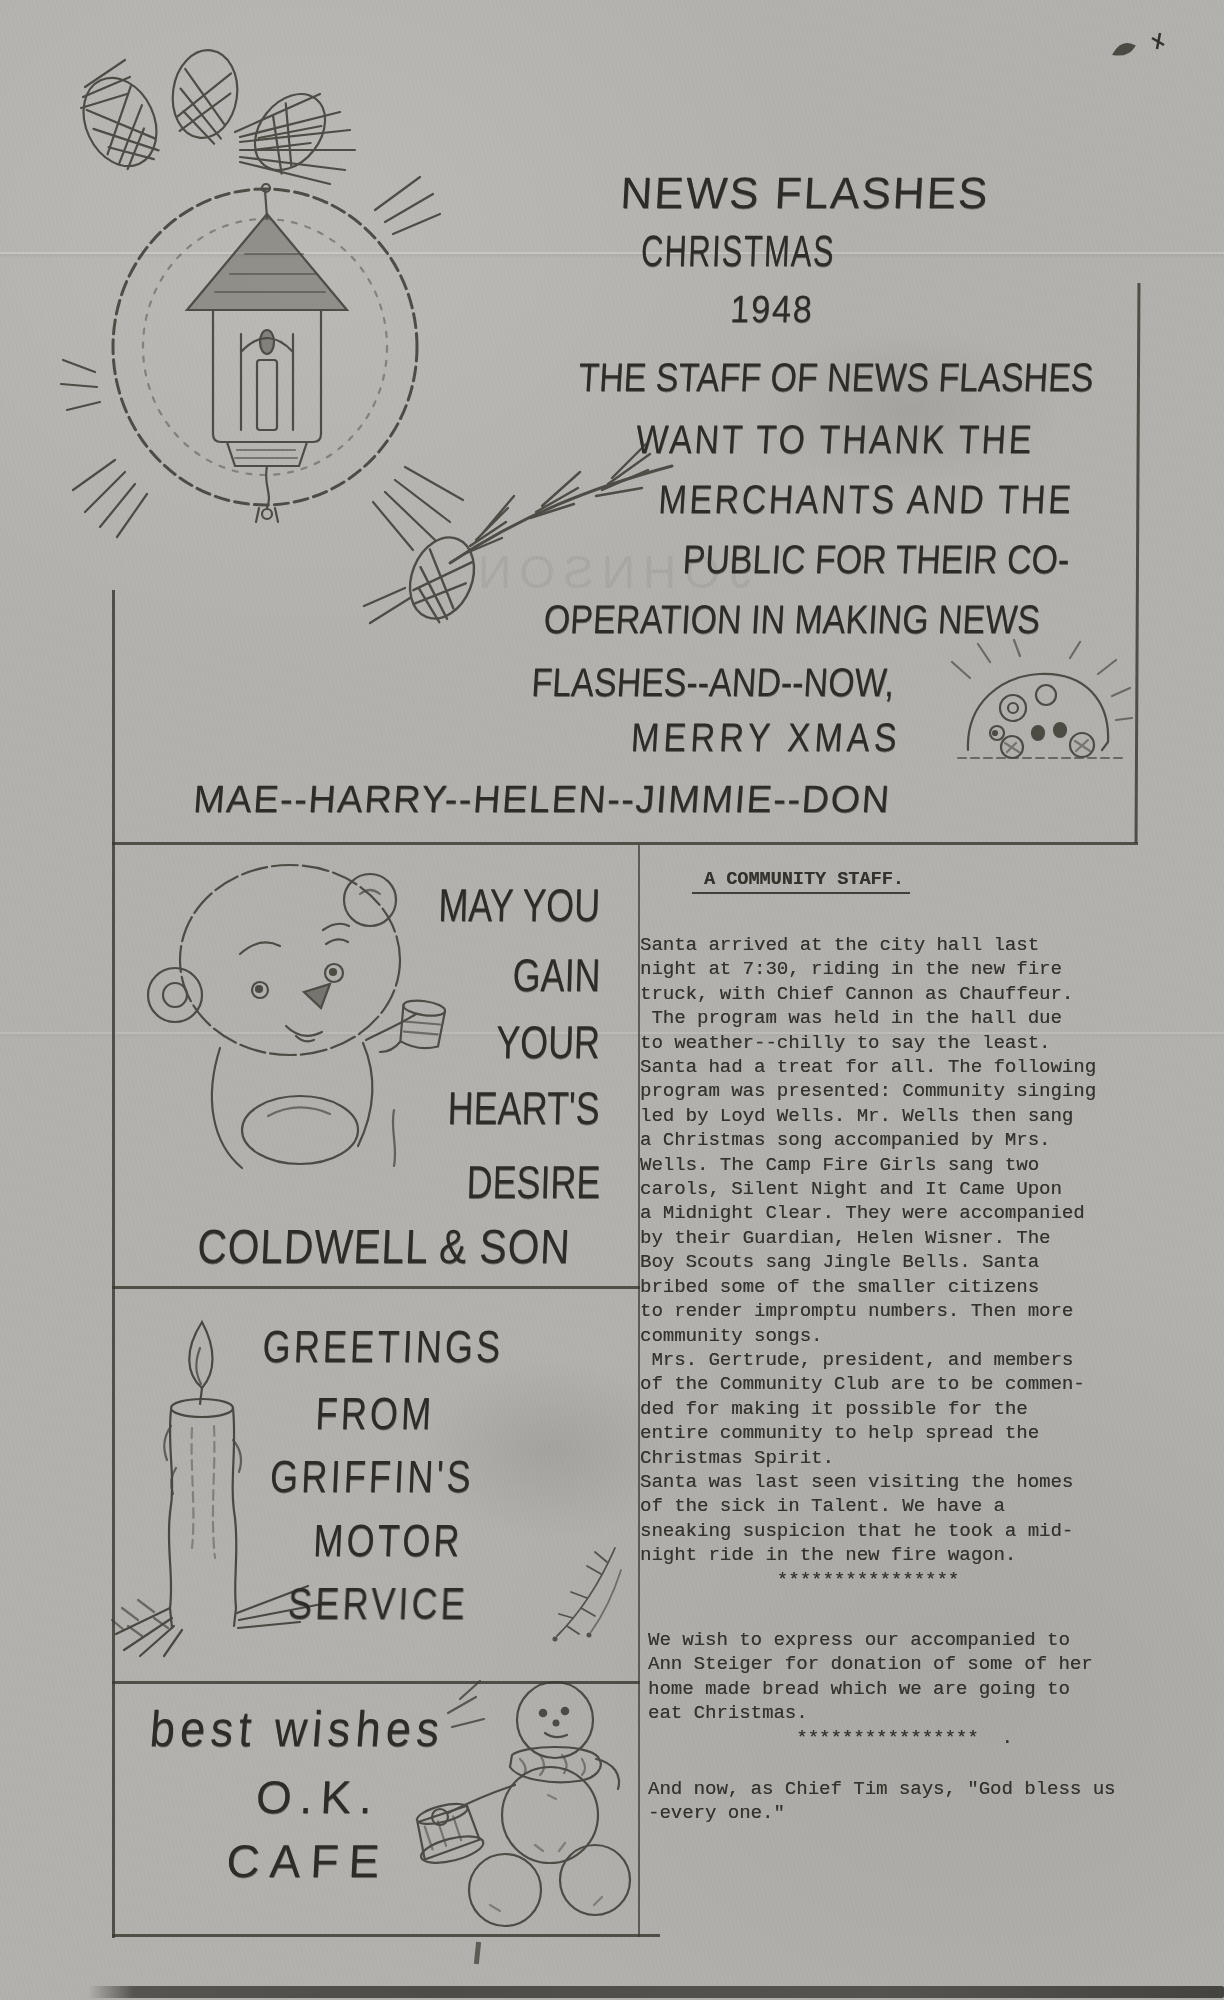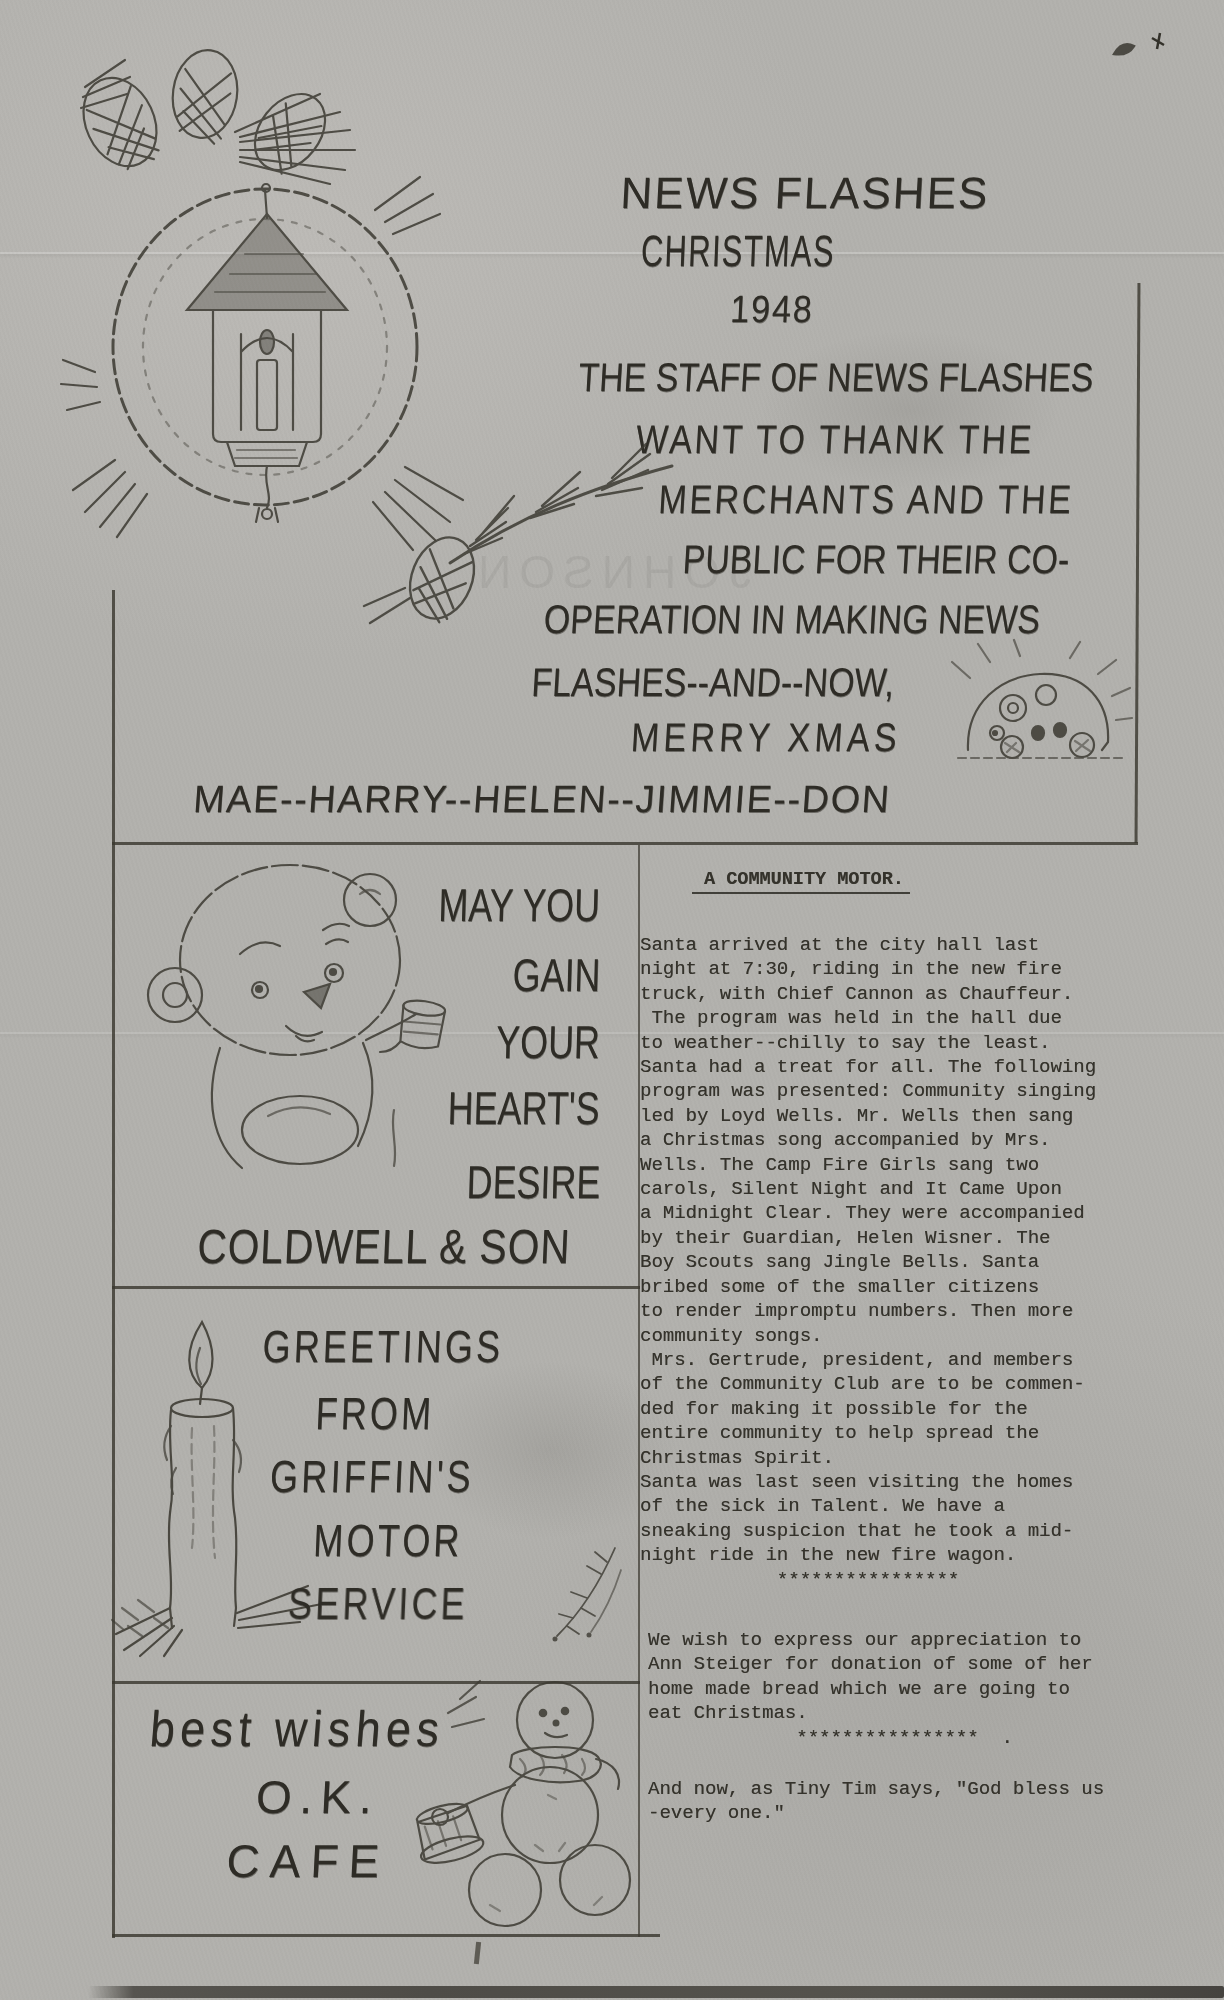--- a/index.html
+++ b/index.html
@@ -236,21 +236,21 @@
         <path d="M40,146 L42,170 M54,144 L56,170 M70,143 L72,168" opacity=".6"></path>
       </g>
       <path d="M145,170 l8,6 M175,168 l-6,8 M100,230 l10,6 M212,222 l-8,8 M158,120 l8,4" opacity=".5"></path>
     </g>
   </svg>
 
   <div class="hand" style="left:150px;top:1700px;font-size:50px;letter-spacing:6px;transform:scaleX(.9) skewX(-5deg);transform-origin:left center;">best wishes</div>
   <div class="hand" style="left:318px;top:1770px;font-size:46px;letter-spacing:8px;transform:translateX(-50%) skewX(-3deg);">O.K.</div>
   <div class="hand" style="left:308px;top:1834px;font-size:46px;letter-spacing:10px;transform:translateX(-50%) skewX(-3deg);">CAFE</div>
 
-  <div class="tw tw-head" style="left:692px;top:868px;"><span>A COMMUNITY MOTOR.</span></div>
+  <div class="tw tw-head" style="left:692px;top:868px;"><span>A COMMUNITY STAFF.</span></div>
   <div class="tw" style="left:640px;top:933px;">Santa arrived at the city hall last
 night at 7:30, riding in the new fire
 truck, with Chief Cannon as Chauffeur.
  The program was held in the hall due
 to weather--chilly to say the least.
 Santa had a treat for all. The following
 program was presented: Community singing
 led by Loyd Wells. Mr. Wells then sang
 a Christmas song accompanied by Mrs.
 Wells. The Camp Fire Girls sang two
@@ -264,20 +264,20 @@
  Mrs. Gertrude, president, and members
 of the Community Club are to be commen-
 ded for making it possible for the
 entire community to help spread the
 Christmas Spirit.
 Santa was last seen visiting the homes
 of the sick in Talent. We have a
 sneaking suspicion that he took a mid-
 night ride in the new fire wagon.
             ****************</div>
-  <div class="tw" style="left:648px;top:1628px;">We wish to express our appreciation to
+  <div class="tw" style="left:648px;top:1628px;">We wish to express our accompanied to
 Ann Steiger for donation of some of her
 home made bread which we are going to
 eat Christmas.
              ****************  .</div>
-  <div class="tw" style="left:648px;top:1777px;">And now, as Tiny Tim says, "God bless us
+  <div class="tw" style="left:648px;top:1777px;">And now, as Chief Tim says, "God bless us
 -every one."</div>
 </div>
 
 </body></html>

